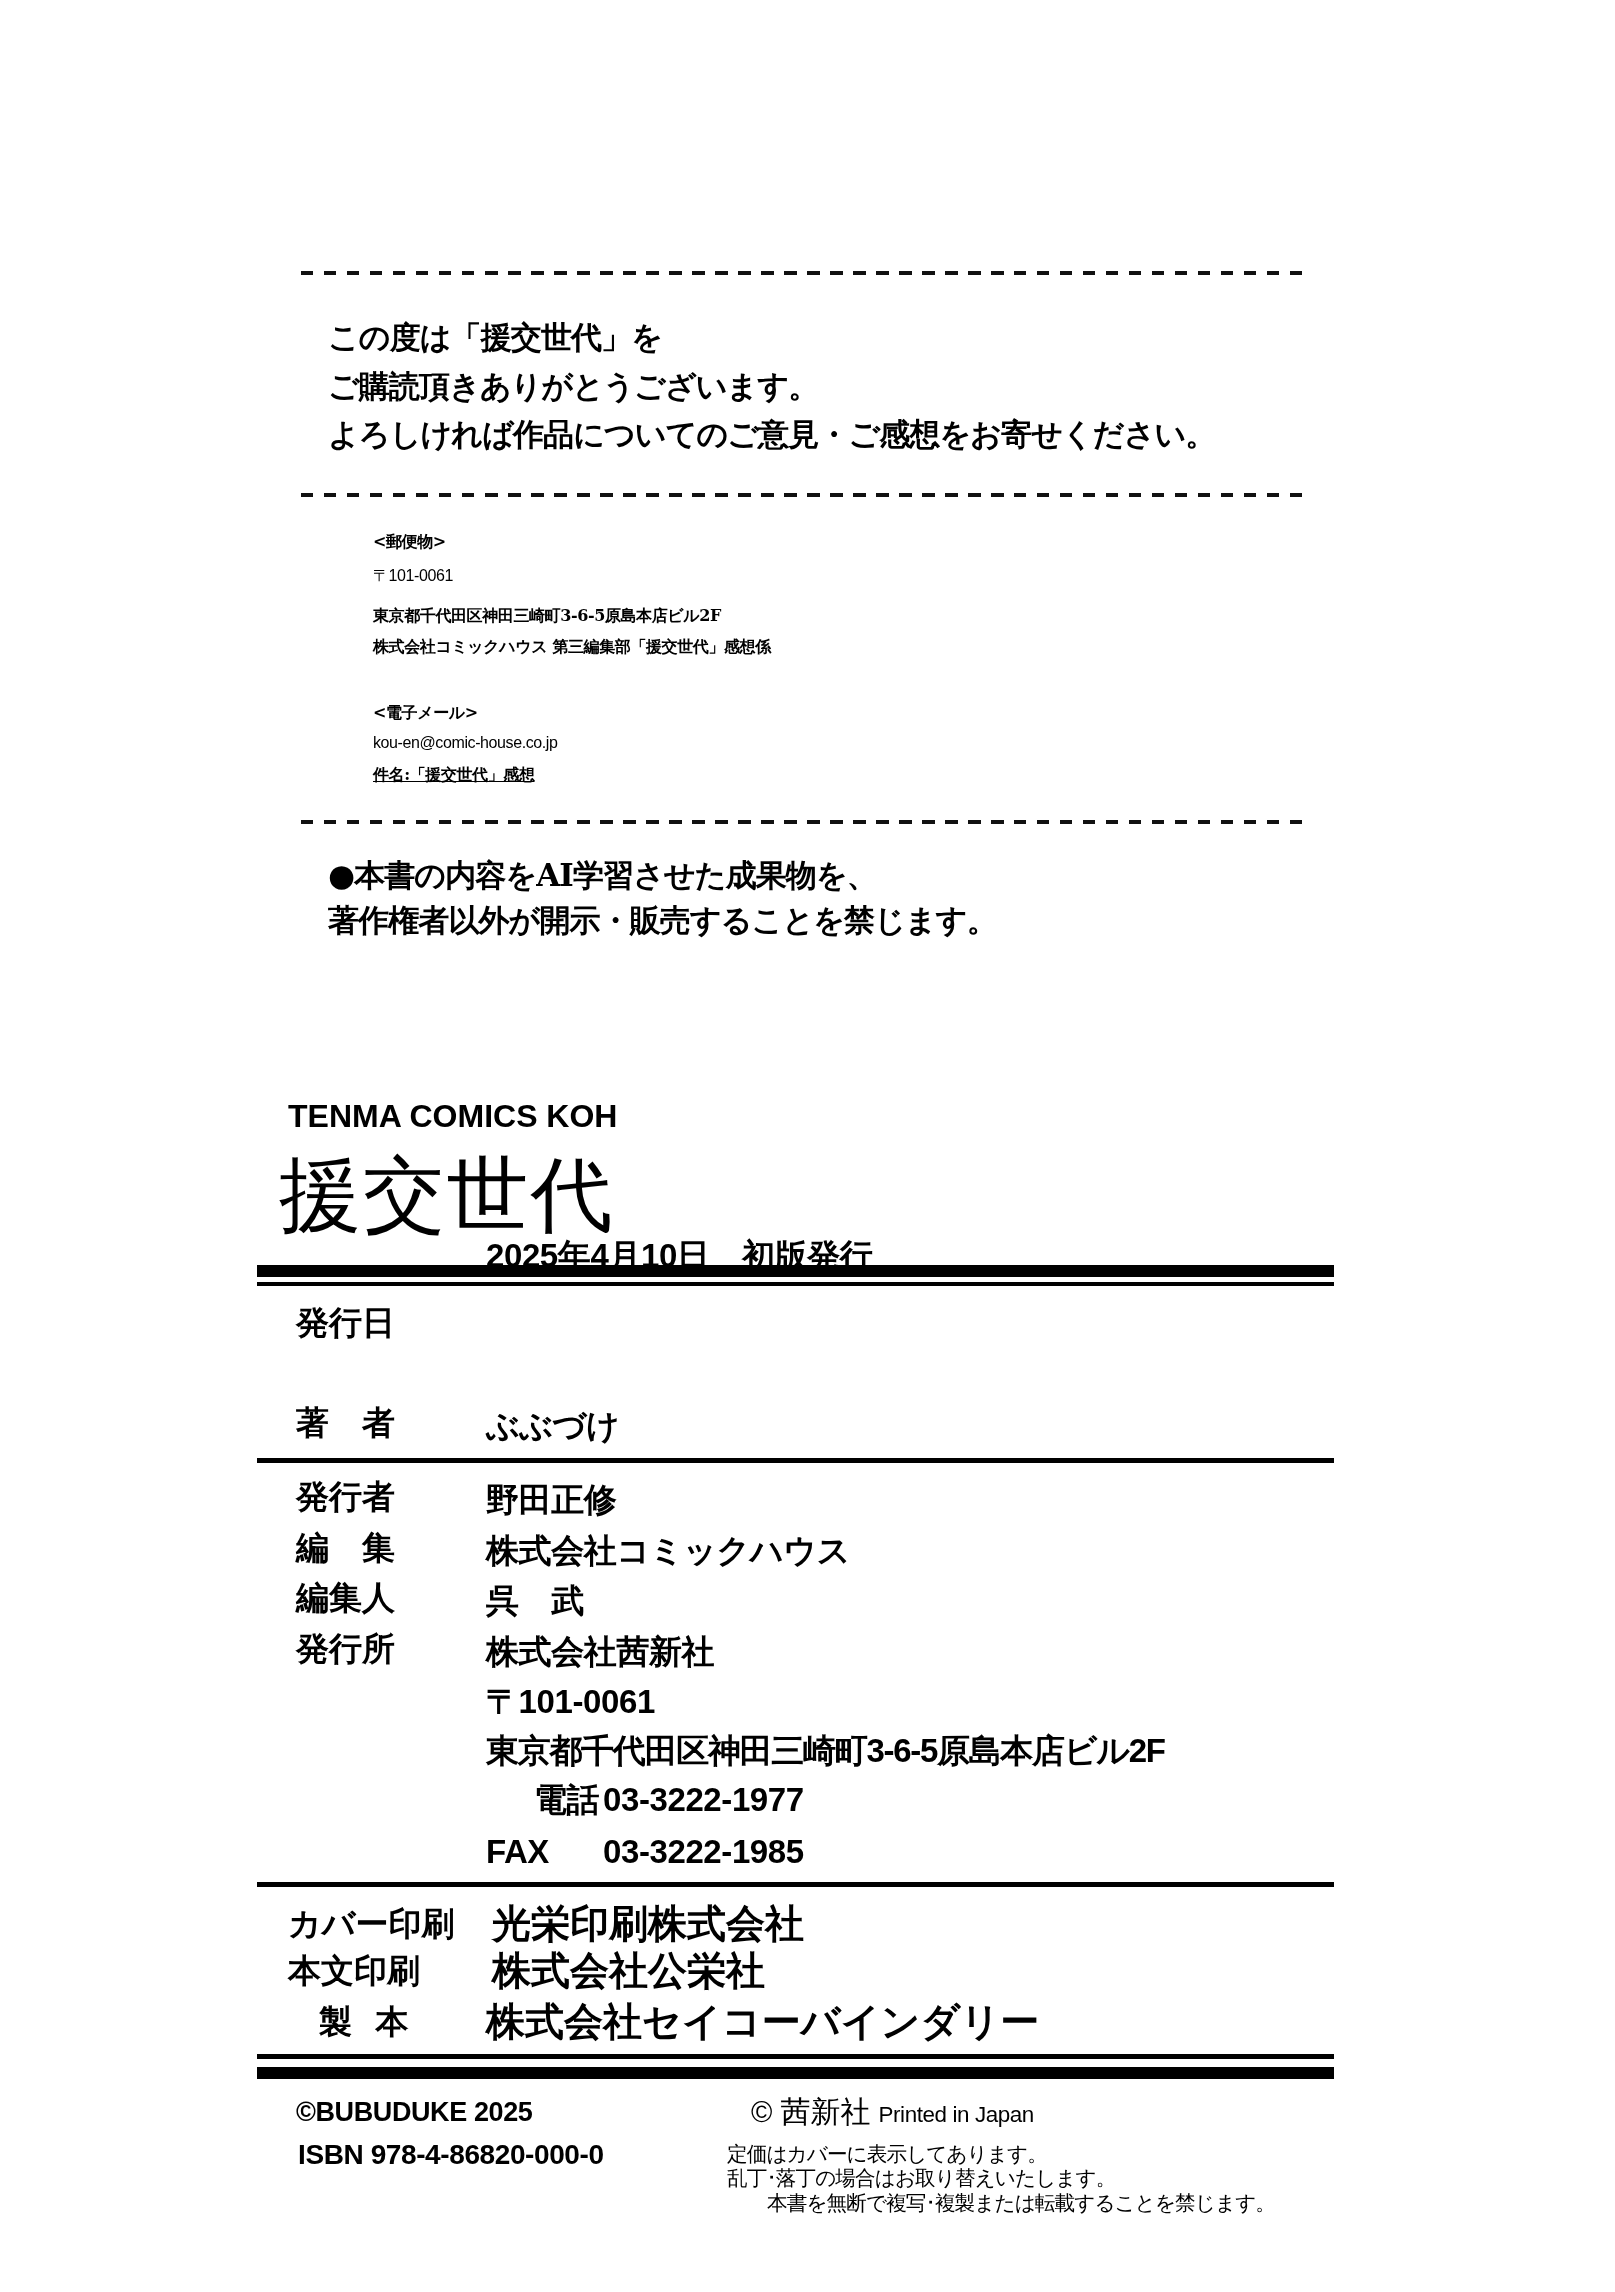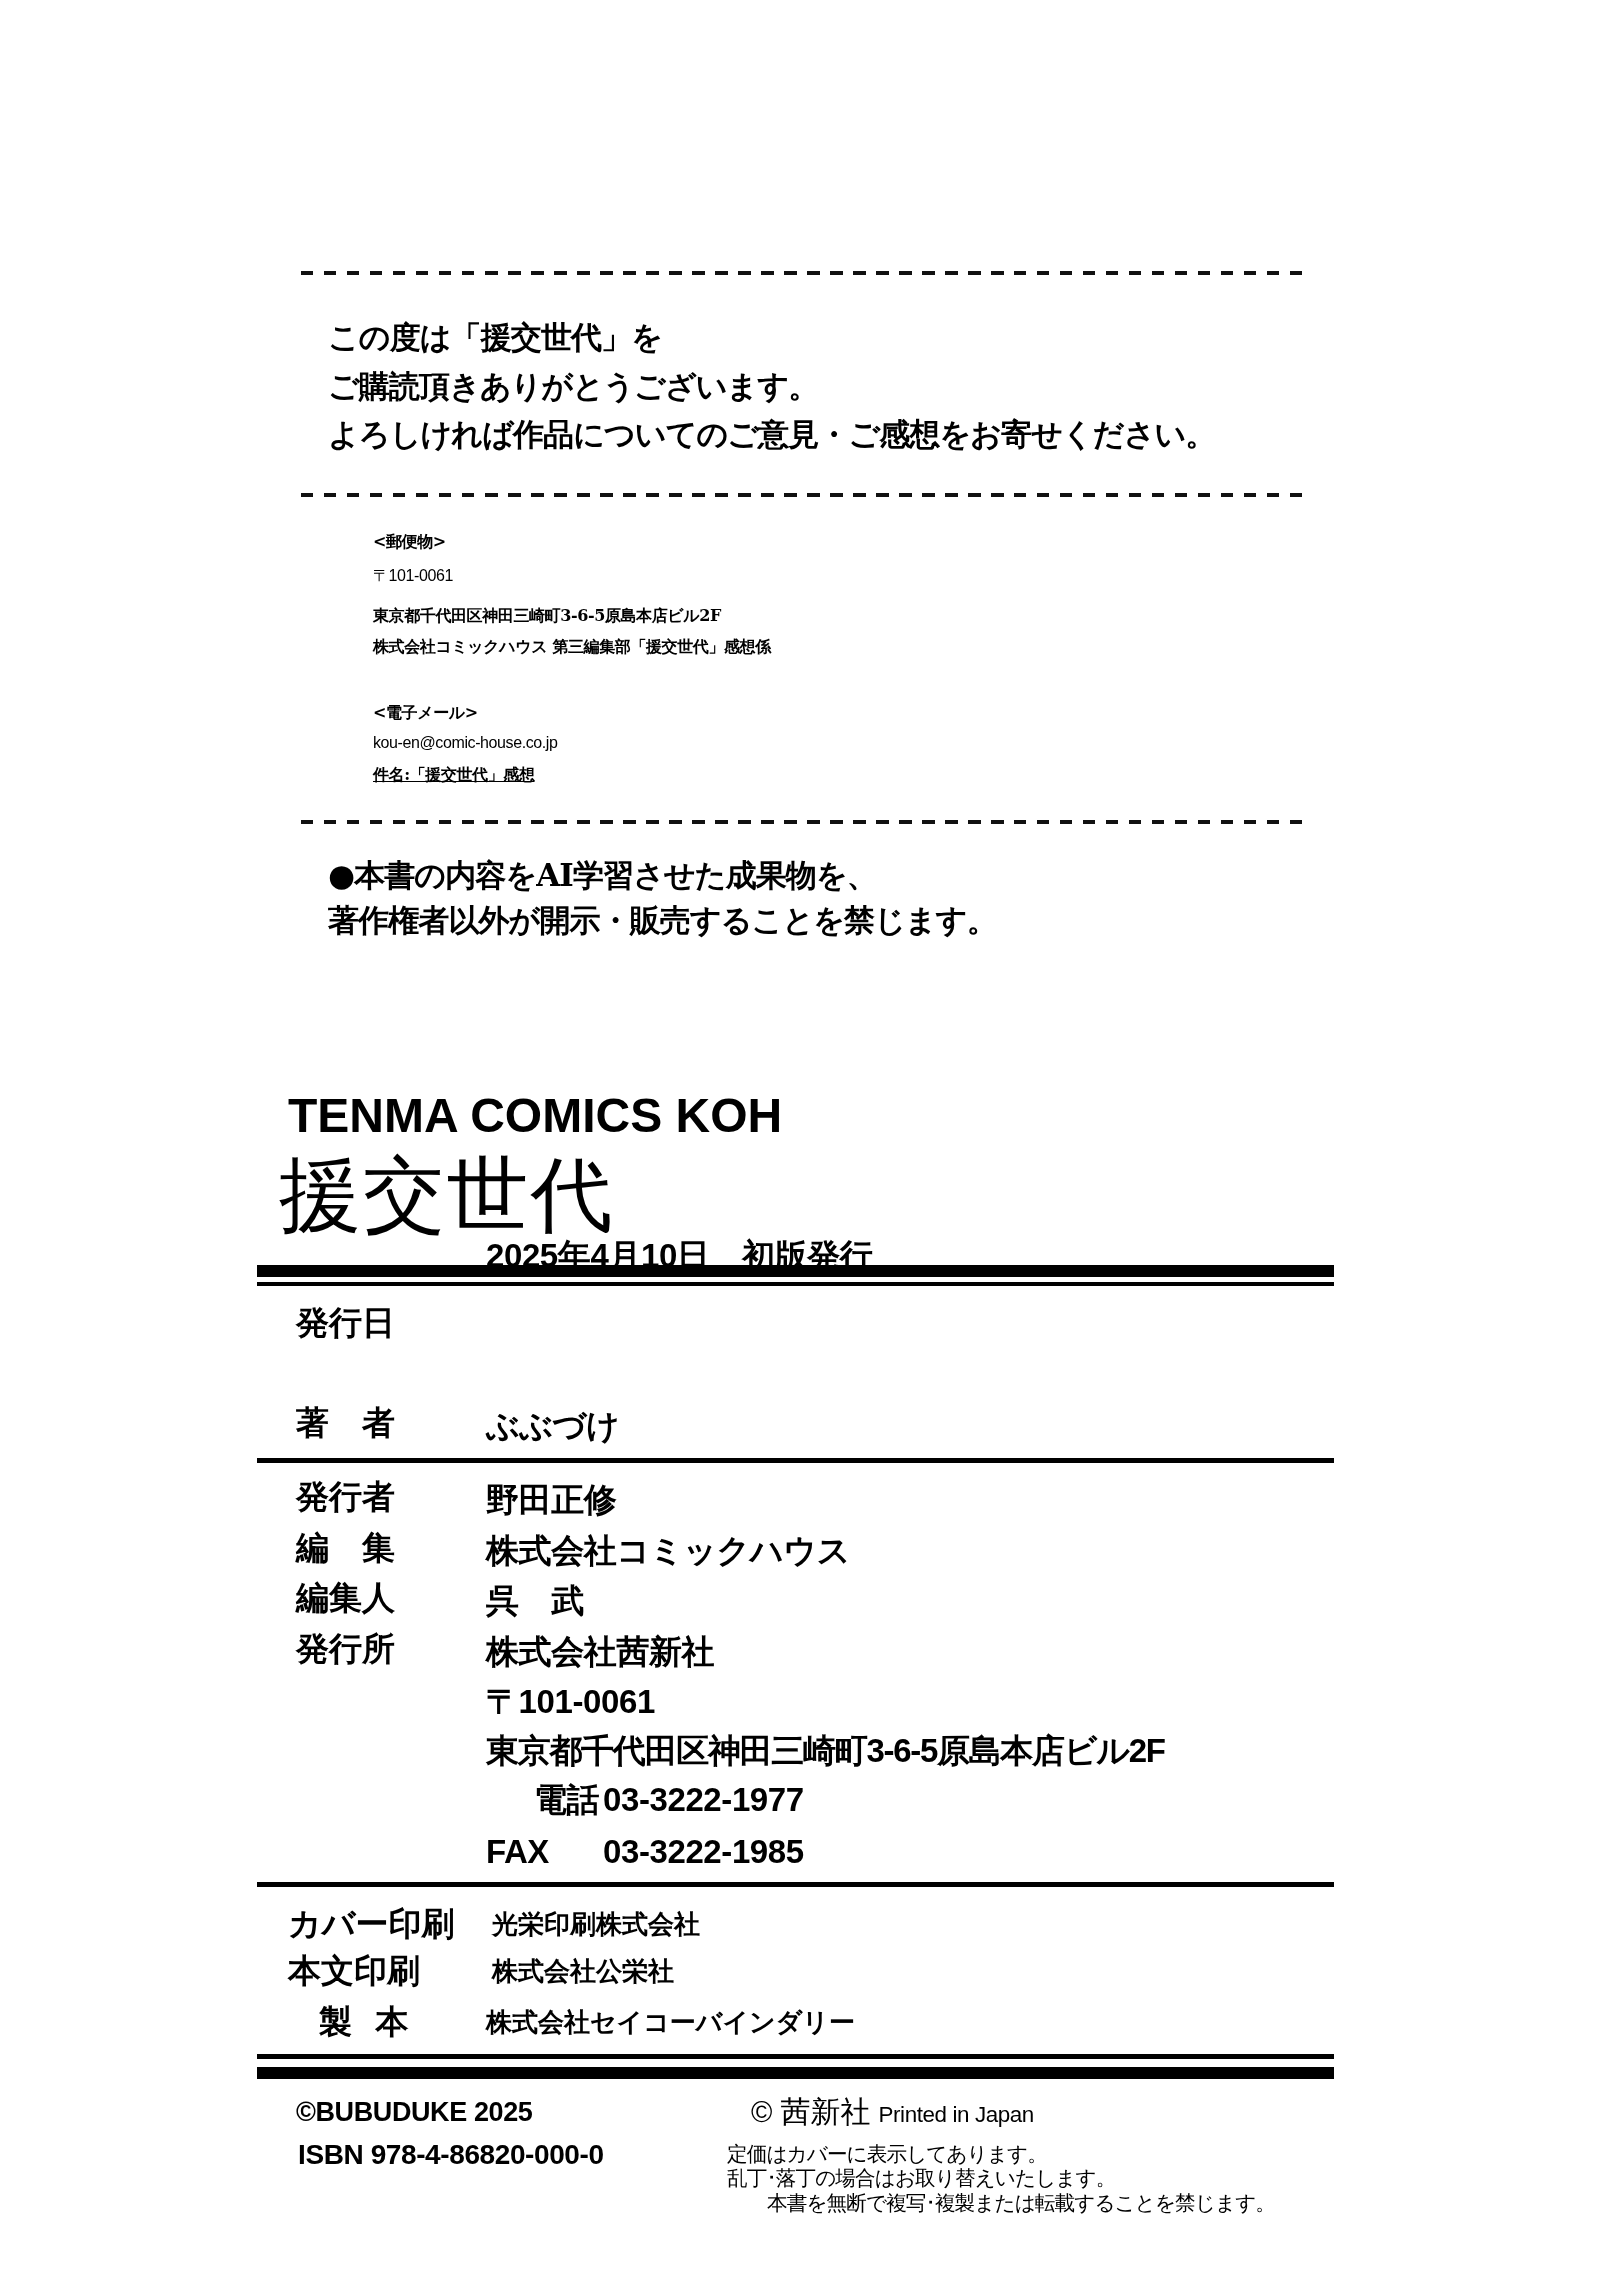--- a/index.html
+++ b/index.html
@@ -13,21 +13,21 @@
   .serif { font-family: "DejaVu Serif", "Liberation Serif", serif; }
   .sans { font-family: "Liberation Sans", "DejaVu Sans", sans-serif; }
   .sans-b { font-family: "Liberation Sans", "DejaVu Sans", sans-serif; font-weight: bold; }
   .thanks { font-size: 31px; line-height: 48px; left: 328px; letter-spacing: -0.9px; }
   .addr { font-size: 16px; line-height: 32px; left: 373px; letter-spacing: -0.4px; }
   .ai { font-size: 31px; line-height: 45px; left: 328px; letter-spacing: -0.9px; }
   .rule { position: absolute; left: 257px; width: 1077px; background: #000; }
   .colo-label { left: 296px; font-size: 33px; line-height: 36px; font-weight: bold; letter-spacing: 0px; font-family: Liberation Mono, monospace; }
   .colo-value { left: 486px; font-size: 33px; line-height: 36px; font-weight: bold; letter-spacing: -0.4px; }
   .print-label { left: 288px; font-size: 33px; line-height: 36px; font-weight: bold; }
-  .print-value { left: 492px; font-size: 26px; line-height: 36px; font-weight: bold; }
+  .print-value { left: 492px; font-size: 39px; line-height: 36px; font-weight: bold; }
   .note { left: 727px; font-size: 20.6px; line-height: 24px; letter-spacing: -0.9px; }
 </style>
 </head>
 <body>
 
 <div class="dash" style="top:271px;"></div>
 
 <div>
   <div class="abs serif-b thanks" style="top:313px;">この度は「援交世代」を</div>
   <div class="abs serif-b thanks" style="top:362px;">ご購読頂きありがとうございます。</div>
@@ -46,21 +46,21 @@
   <div class="abs serif-b addr" style="top:759px;text-decoration:underline;">件名:「援交世代」感想</div>
 </div>
 
 <div class="dash" style="top:820px;"></div>
 
 <div>
   <div class="abs serif-b ai" style="top:853px;">●本書の内容をAI学習させた成果物を、</div>
   <div class="abs serif-b ai" style="top:898px;">著作権者以外が開示・販売することを禁じます。</div>
 </div>
 
-<div class="abs sans-b" style="left:288px; top:1098px; font-size:48px; line-height:36px; letter-spacing:0px;">TENMA COMICS KOH</div>
+<div class="abs sans-b" style="left:288px; top:1098px; font-size:32px; line-height:36px; letter-spacing:0px;">TENMA COMICS KOH</div>
 <div class="abs serif" style="left:279px; top:1150px; font-size:82px; line-height:90px; letter-spacing:1.8px;">援交世代</div>
 
 <div class="rule" style="top:1265px; height:11.6px;"></div>
 <div class="rule" style="top:1282px; height:3.6px;"></div>
 
 <div>
   <div class="abs sans colo-label" style="top:1308px;">発行日</div>
   <div class="abs sans colo-value" style="top:1238px;">2025年4月10日　初版発行</div>
 </div>
 <div>

